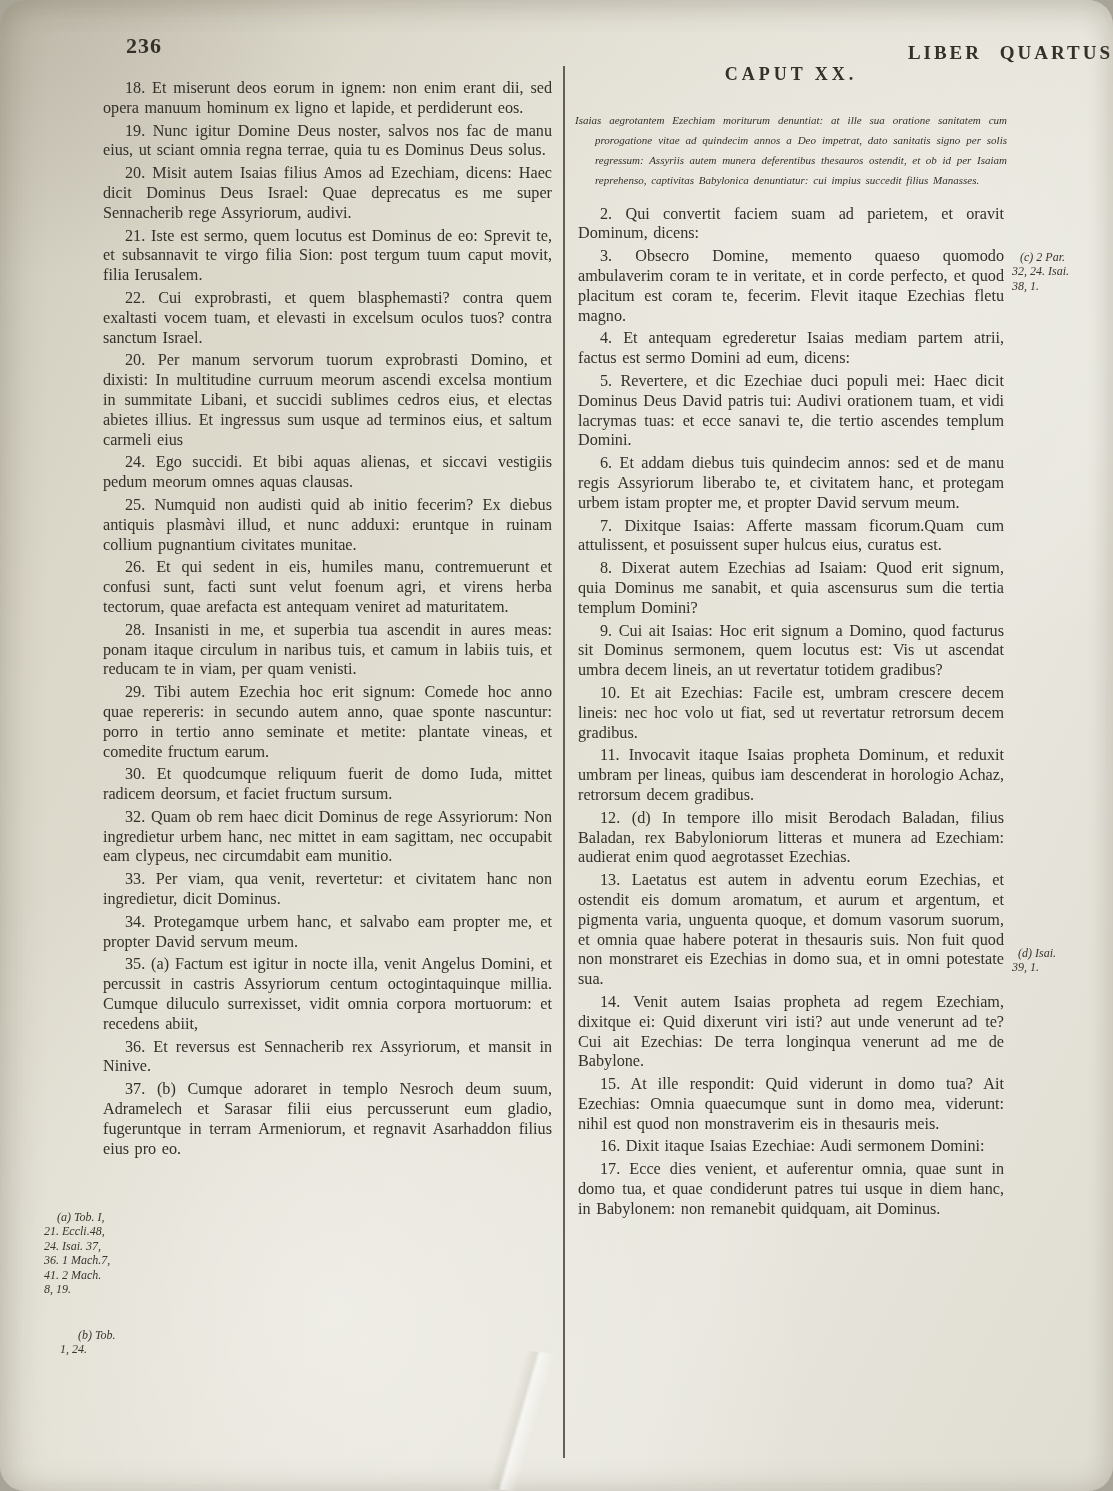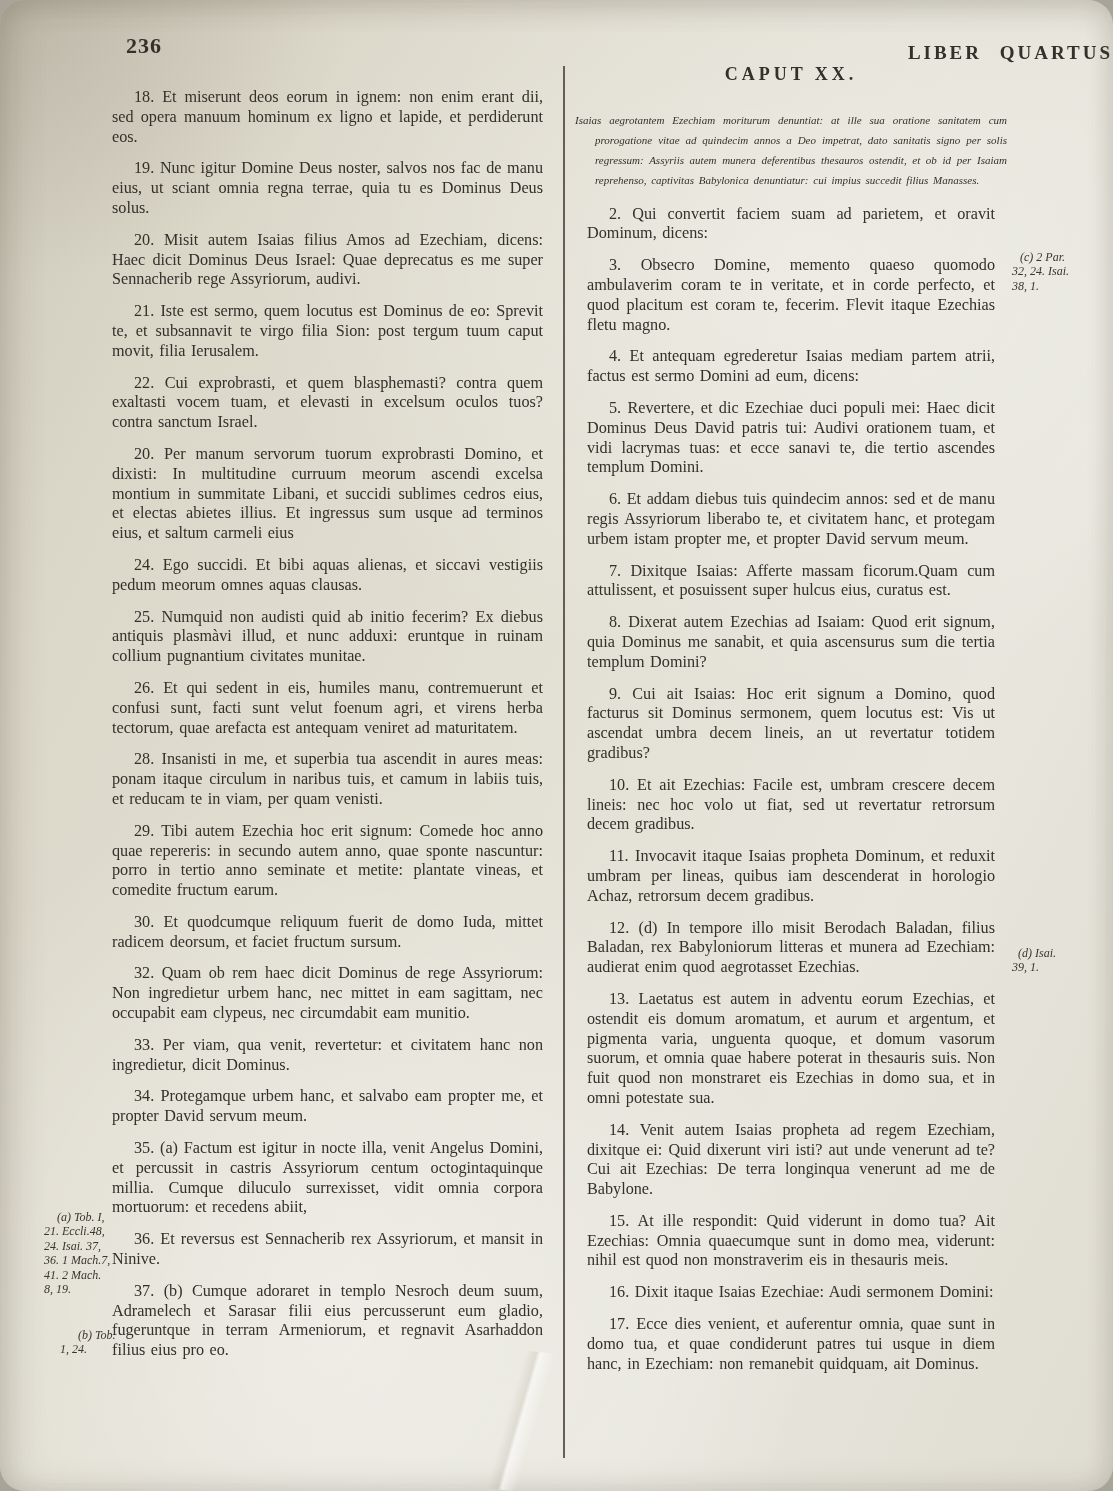--- a/index.html
+++ b/index.html
@@ -33,21 +33,21 @@
     position:absolute;left:563px;top:66px;height:1392px;width:1.5px;
     background:#4d473f;opacity:.85;
   }
   .left-col{
     position:absolute;left:100px;top:76px;width:455px;
   }
   .right-col{
     position:absolute;left:575px;top:64px;width:432px;
   }
   p.verse{
-    margin:12px;
+    margin:3px;
     font-size:16.2px;line-height:19.8px;
     text-align:justify;
     text-indent:22px;
     word-spacing:1.5px;
   }
   .caput{
     margin:0 0 26px 0;
     text-align:center;
     font-size:18px;font-weight:bold;letter-spacing:4px;
   }
@@ -120,21 +120,21 @@
         <p class="verse"><span class="vnum">7.</span> <span class="vtext">Dixitque Isaias: Afferte massam ficorum.Quam cum attulissent, et posuissent super hulcus eius, curatus est.</span></p>
         <p class="verse"><span class="vnum">8.</span> <span class="vtext">Dixerat autem Ezechias ad Isaiam: Quod erit signum, quia Dominus me sanabit, et quia ascensurus sum die tertia templum Domini?</span></p>
         <p class="verse"><span class="vnum">9.</span> <span class="vtext">Cui ait Isaias: Hoc erit signum a Domino, quod facturus sit Dominus sermonem, quem locutus est: Vis ut ascendat umbra decem lineis, an ut revertatur totidem gradibus?</span></p>
         <p class="verse"><span class="vnum">10.</span> <span class="vtext">Et ait Ezechias: Facile est, umbram crescere decem lineis: nec hoc volo ut fiat, sed ut revertatur retrorsum decem gradibus.</span></p>
         <p class="verse"><span class="vnum">11.</span> <span class="vtext">Invocavit itaque Isaias propheta Dominum, et reduxit umbram per lineas, quibus iam descenderat in horologio Achaz, retrorsum decem gradibus.</span></p>
         <p class="verse"><span class="vnum">12.</span> <span class="vtext">(d) In tempore illo misit Berodach Baladan, filius Baladan, rex Babyloniorum litteras et munera ad Ezechiam: audierat enim quod aegrotasset Ezechias.</span></p>
         <p class="verse"><span class="vnum">13.</span> <span class="vtext">Laetatus est autem in adventu eorum Ezechias, et ostendit eis domum aromatum, et aurum et argentum, et pigmenta varia, unguenta quoque, et domum vasorum suorum, et omnia quae habere poterat in thesauris suis. Non fuit quod non monstraret eis Ezechias in domo sua, et in omni potestate sua.</span></p>
         <p class="verse"><span class="vnum">14.</span> <span class="vtext">Venit autem Isaias propheta ad regem Ezechiam, dixitque ei: Quid dixerunt viri isti? aut unde venerunt ad te? Cui ait Ezechias: De terra longinqua venerunt ad me de Babylone.</span></p>
         <p class="verse"><span class="vnum">15.</span> <span class="vtext">At ille respondit: Quid viderunt in domo tua? Ait Ezechias: Omnia quaecumque sunt in domo mea, viderunt: nihil est quod non monstraverim eis in thesauris meis.</span></p>
         <p class="verse"><span class="vnum">16.</span> <span class="vtext">Dixit itaque Isaias Ezechiae: Audi sermonem Domini:</span></p>
-        <p class="verse"><span class="vnum">17.</span> <span class="vtext">Ecce dies venient, et auferentur omnia, quae sunt in domo tua, et quae condiderunt patres tui usque in diem hanc, in Ezechiam: non remanebit quidquam, ait Dominus.</span></p>
+        <p class="verse"><span class="vnum">17.</span> <span class="vtext">Ecce dies venient, et auferentur omnia, quae sunt in domo tua, et quae condiderunt patres tui usque in diem hanc, in Babylonem: non remanebit quidquam, ait Dominus.</span></p>
       </div>
   </div>
 
   <div class="mnote mnote-a">(a) Tob. I,
 21. Eccli.48,
 24. Isai. 37,
 36. 1 Mach.7,
 41. 2 Mach.
 8, 19.</div>
   <div class="mnote mnote-b">(b) Tob.

